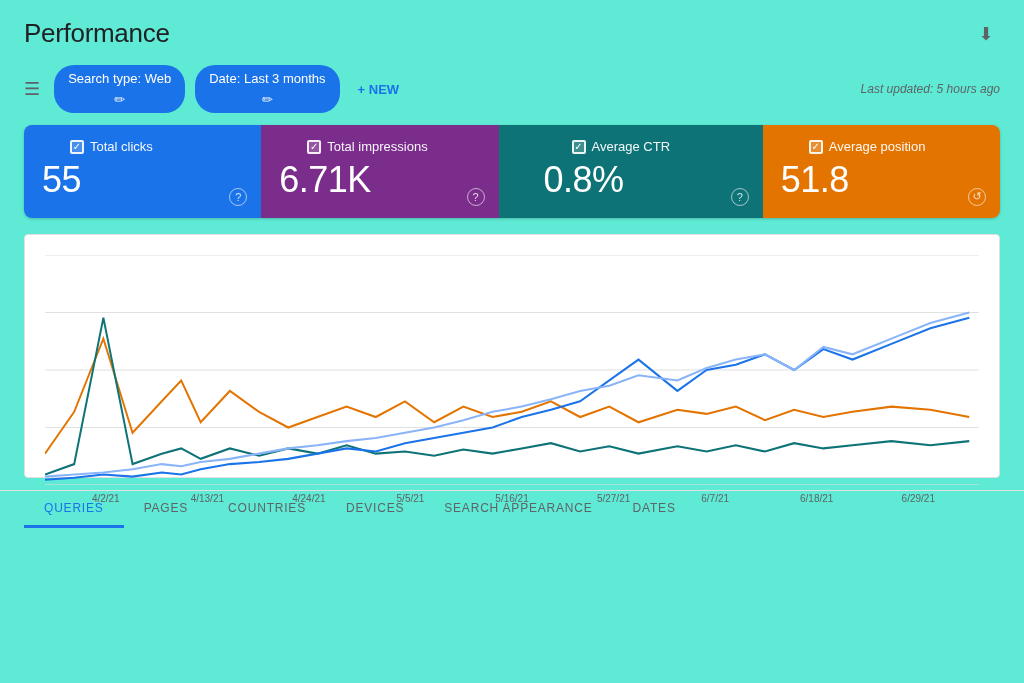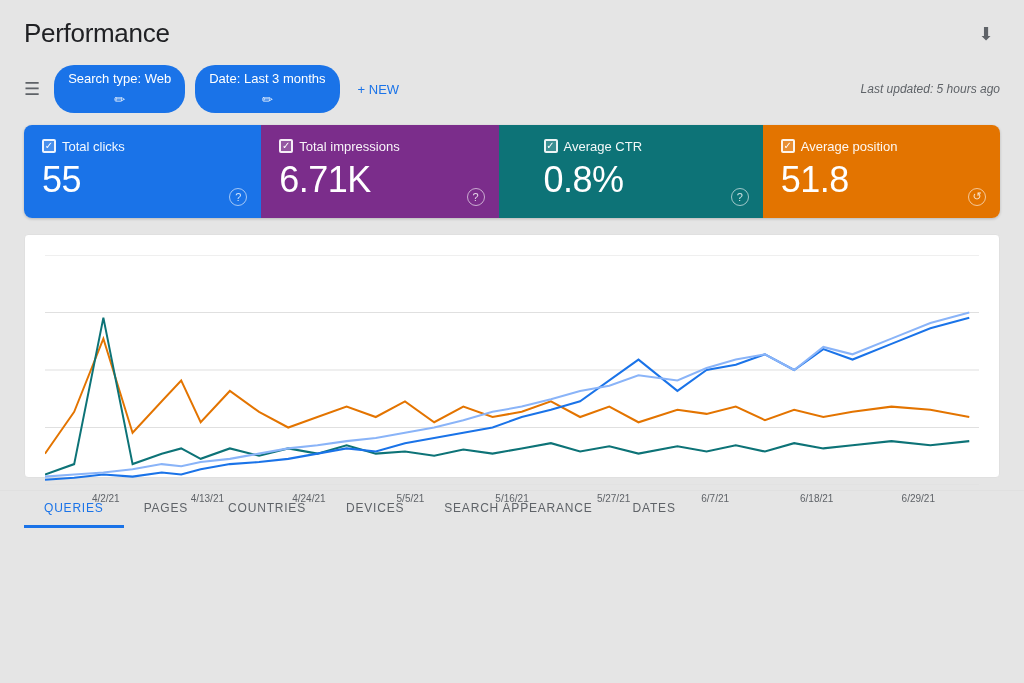--- a/index.html
+++ b/index.html
@@ -6,21 +6,21 @@
     body {
       font-family: 'Google Sans', Arial, sans-serif;
       background: #f8f9fa;
       color: #202124;
       overflow: hidden;
     }
 
     .page-wrapper {
       width: 1024px;
       height: 683px;
-      background: #e5e5e5;
+      background: #5eead4;
       position: relative;
       overflow: hidden;
     }
 
     
     .header {
       padding: 18px 24px 8px 24px;
       display: flex;
       align-items: center;
       justify-content: space-between;
@@ -70,21 +70,21 @@
     .filter-chip .edit-icon {
       font-size: 13px;
       opacity: 0.9;
     }
     .new-button {
       display: flex;
       align-items: center;
       gap: 5px;
       color: #1a73e8;
       font-size: 13px;
-      font-weight: 400;
+      font-weight: 700;
       cursor: pointer;
       padding: 6px 8px;
       border-radius: 4px;
     }
     .toolbar-spacer { flex: 1; }
     .last-updated {
       font-size: 12px;
       color: #5f6368;
       font-style: italic;
     }
@@ -102,23 +102,24 @@
       padding: 14px 18px 18px 18px;
       position: relative;
     }
     .metric-card.blue   { background: #1a73e8; }
     .metric-card.purple { background: #7b2d8b; }
     .metric-card.teal   { background: #0d7377; padding-left: 45px; }
     .metric-card.orange { background: #e37400; }
 
     .metric-card-header {
       display: flex;
-      align-items: flex-start;
+      align-items: flex-end;
       gap: 6px;
       margin-bottom: 6px;
+      margin-left: 28px;
     }
     .metric-checkbox {
       width: 14px;
       height: 14px;
       border: 2px solid rgba(255,255,255,0.9);
       border-radius: 2px;
       display: inline-flex;
       align-items: center;
       justify-content: center;
       background: rgba(255,255,255,0.2);

